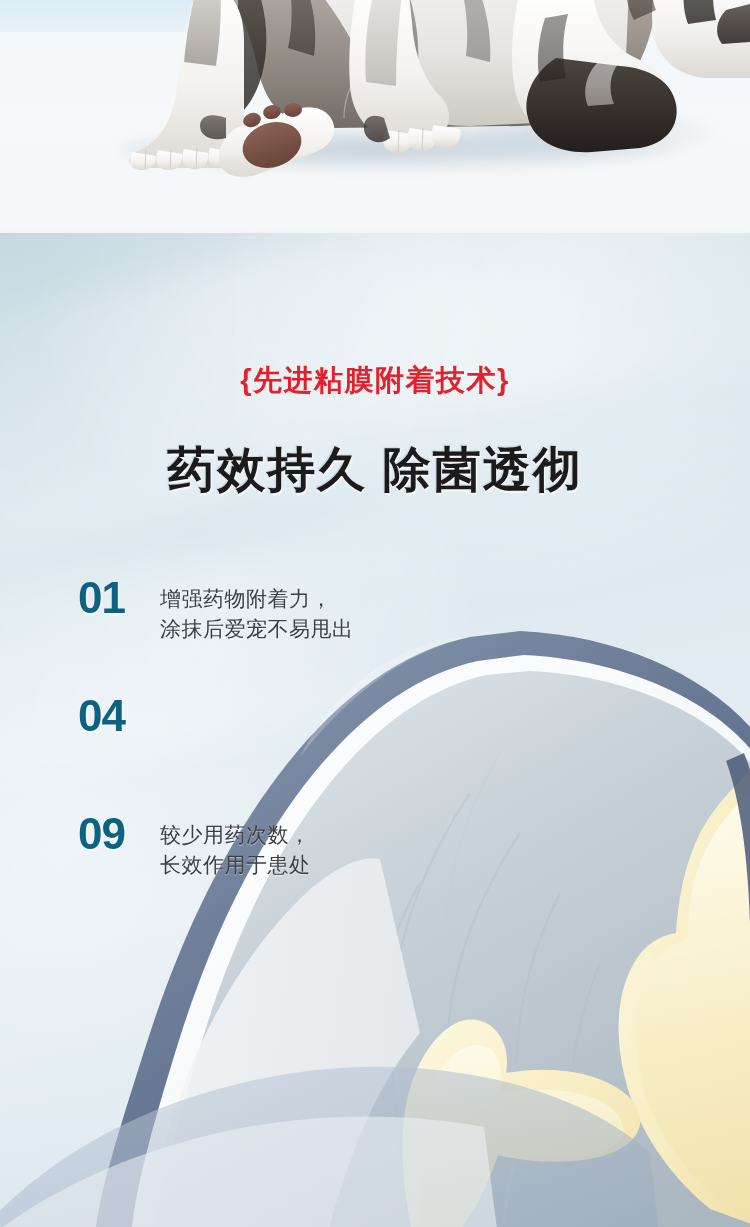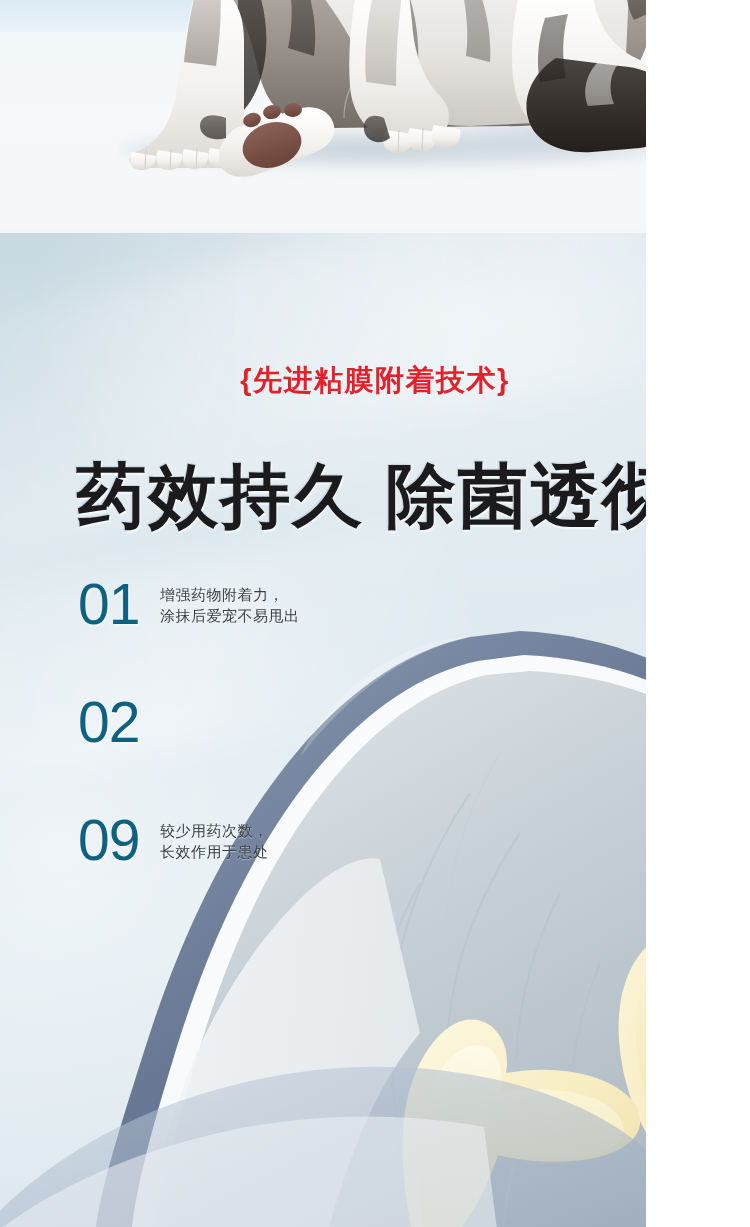--- a/index.html
+++ b/index.html
@@ -7,21 +7,21 @@
     margin: 0;
     padding: 0;
     background: #ffffff;
   }
   body {
     font-family: "Liberation Sans", "DejaVu Sans", sans-serif;
   }
 
   .page {
     position: relative;
-    width: 646px;
+    width: 750px;
     height: 1227px;
     overflow: hidden;
     background: #3b82f6;
   }
 
   
   .photo-section {
     position: absolute;
     left: 0; top: 0;
     width: 750px;
@@ -109,21 +109,21 @@
     letter-spacing: 1.5px;
     line-height: 1;
     white-space: nowrap;
   }
   .main-title {
     position: absolute;
     left: 0; top: 181px;
     width: 750px;
     text-align: center;
     color: #1b1b1d;
-    font-size: 70px;
+    font-size: 48px;
     font-weight: 900;
     letter-spacing: 2px;
     line-height: 1;
     white-space: nowrap;
     text-shadow: 1px 2px 2px rgba(255,255,255,.75), -1px -1px 1px rgba(120,140,155,.25);
   }
 
   
   .feature-list {
     position: absolute;
@@ -132,31 +132,31 @@
     width: 420px;
   }
   .feature-item {
     position: relative;
     height: 118px;
   }
   .feature-num {
     position: absolute;
     left: 0; top: 0;
     color: #0f6180;
-    font-size: 57px;
-    font-weight: 400;
+    font-size: 44px;
+    font-weight: 700;
     line-height: 1;
     letter-spacing: -1px;
     text-shadow: 1px 2px 2px rgba(255,255,255,.55);
   }
   .feature-text {
     position: absolute;
     left: 82px; top: 8px;
     color: #3b3f42;
-    font-size: 15px;
+    font-size: 21px;
     line-height: 1.42;
     letter-spacing: .5px;
     white-space: pre-line;
     text-shadow: 0 1px 1px rgba(255,255,255,.5);
   }
 
   
   .ear-illu {
     position: absolute;
     left: 0; top: 0;
@@ -367,21 +367,21 @@
 
     <div class="feature-list">
 
       <div class="feature-item">
         <div class="feature-num">01</div>
         <div class="feature-text">增强药物附着力，
 涂抹后爱宠不易甩出</div>
       </div>
 
       <div class="feature-item">
-        <div class="feature-num">02</div>
+        <div class="feature-num">04</div>
       </div>
 
       <div class="feature-item">
         <div class="feature-num">09</div>
         <div class="feature-text">较少用药次数，
 长效作用于患处</div>
       </div>
 
     </div>
 

